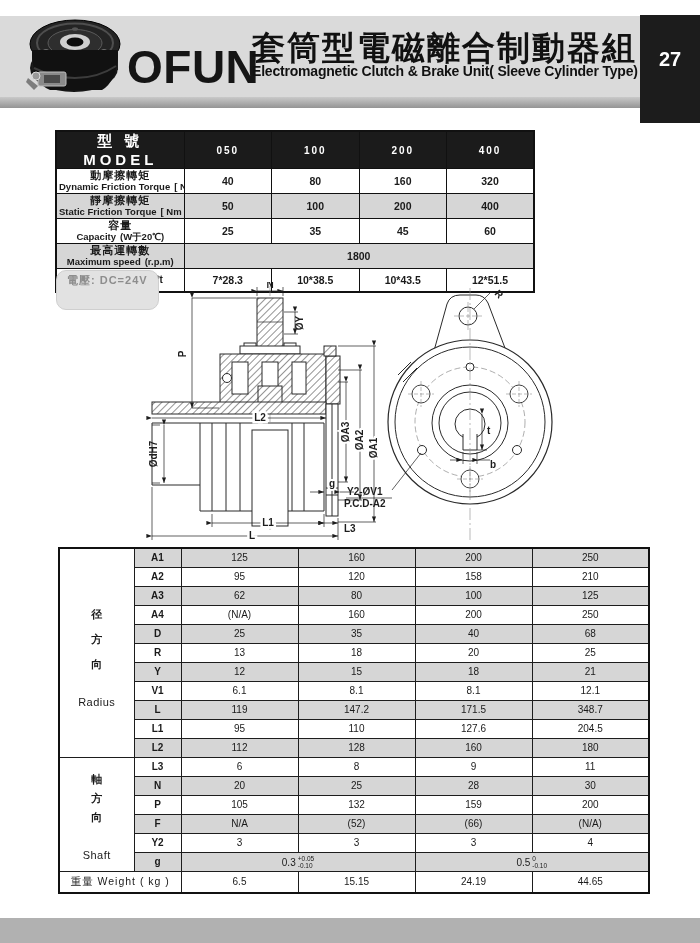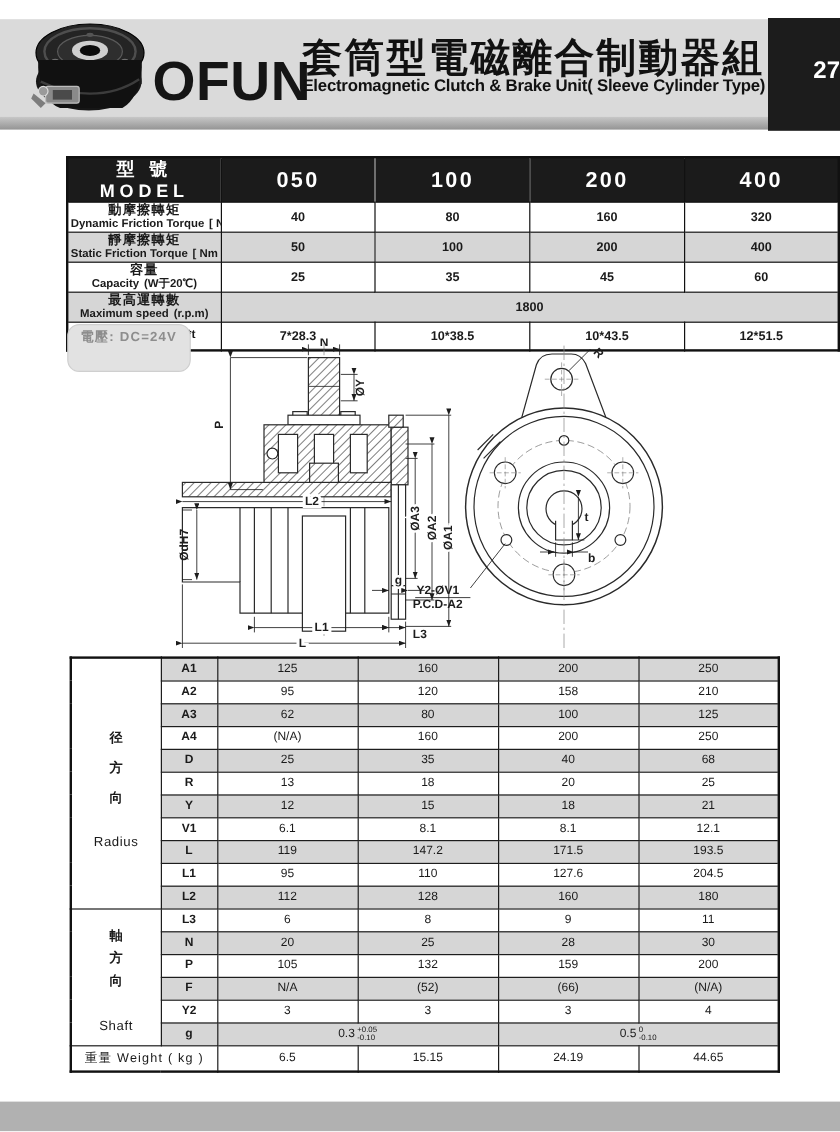--- a/index.html
+++ b/index.html
@@ -7,28 +7,28 @@
   body{width:700px;height:943px;font-family:"Liberation Sans",sans-serif;color:#1a1a1a}
   #page{position:relative;width:700px;height:943px;background:#fff;overflow:hidden}
 
   
   .header-band{position:absolute;left:0;top:16px;width:700px;height:81px;background:#dadada}
   .header-strip{position:absolute;left:0;top:97px;width:700px;height:11px;background:linear-gradient(180deg,#c9c9c9,#949494)}
   .photo{position:absolute;left:24px;top:16px;width:106px;height:84px}
   .brand{position:absolute;left:127px;top:40px;font-size:46px;font-weight:600;letter-spacing:.5px;color:#151515}
   .title-zh{position:absolute;left:252px;top:26px;font-size:33px;font-weight:700;letter-spacing:2px;color:#111;white-space:nowrap}
   .title-en{position:absolute;left:252px;top:63px;font-size:14px;font-weight:700;letter-spacing:-.2px;color:#111;white-space:nowrap}
-  .pagebox{position:absolute;left:640px;top:15px;width:60px;height:94px;background:#1c1c1c;display:flex;align-items:flex-start;justify-content:flex-end}
+  .pagebox{position:absolute;left:640px;top:15px;width:60px;height:108px;background:#1c1c1c;display:flex;align-items:flex-start;justify-content:center}
   .pagebox span{color:#fff;font-size:20px;font-weight:700;margin-top:33px}
 
   
   table{border-collapse:collapse;table-layout:fixed}
-  .spec{position:absolute;left:55px;top:130px;width:645px;border:2px solid #111}
+  .spec{position:absolute;left:55px;top:130px;width:480px;border:2px solid #111}
   .spec th,.spec td{border:1px solid #111;text-align:center;vertical-align:middle;overflow:hidden}
-  .spec thead th{background:#1b1b1b;color:#fff;height:27px;font-size:18px;font-weight:700;letter-spacing:2px}
+  .spec thead th{background:#1b1b1b;color:#fff;height:27px;font-size:10px;font-weight:700;letter-spacing:2px}
   .spec thead th.model{font-size:15px;letter-spacing:4px}
   .spec td{height:23px;font-size:10.5px;font-weight:600}
   .spec td.lbl{font-weight:700;padding:1px 2px}
   .lbl .zh{font-size:11px;font-weight:700;letter-spacing:1px;line-height:11px}
   .lbl .enline{font-size:9.5px;line-height:11px;white-space:nowrap}
   .lbl .unit{font-weight:700;margin-left:4px}
   .lbl-inline{font-size:10px;font-weight:700;letter-spacing:1px}
   .lbl-inline .inml{margin-left:8px;letter-spacing:0}
   tr.shade td{background:#d6d6d6}
 
@@ -392,21 +392,21 @@
           <td class="val">6.1</td>
           <td class="val">8.1</td>
           <td class="val">8.1</td>
           <td class="val">12.1</td>
         </tr>
         <tr class="shade">
           <td class="dimname">L</td>
           <td class="val">119</td>
           <td class="val">147.2</td>
           <td class="val">171.5</td>
-          <td class="val">193.5</td>
+          <td class="val">348.7</td>
         </tr>
         <tr>
           <td class="dimname">L1</td>
           <td class="val">95</td>
           <td class="val">110</td>
           <td class="val">127.6</td>
           <td class="val">204.5</td>
         </tr>
         <tr class="shade">
           <td class="dimname">L2</td>

